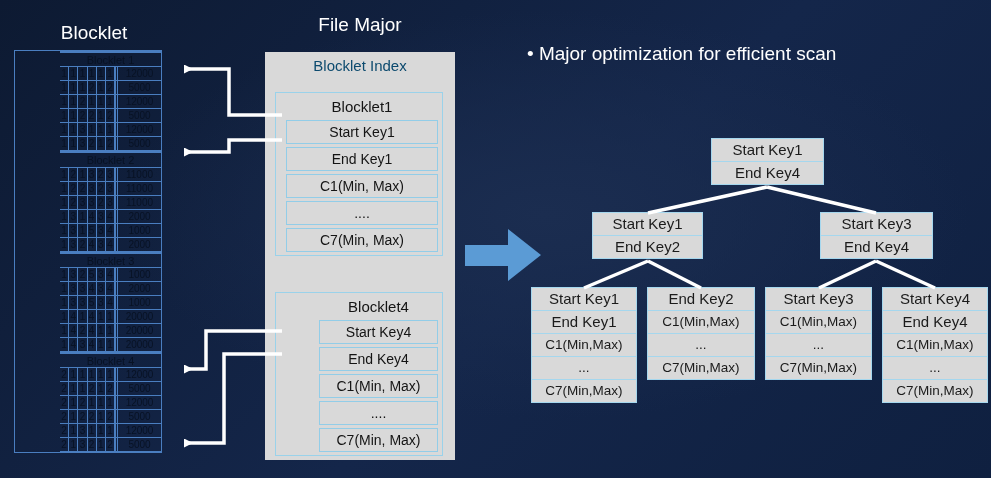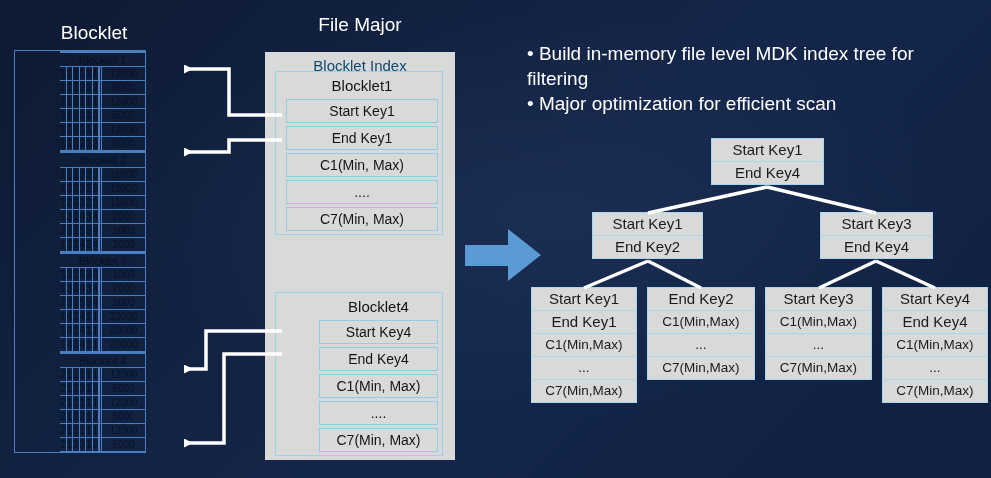--- a/index.html
+++ b/index.html
@@ -7,36 +7,36 @@
     position:relative;width:991px;height:478px;overflow:hidden;
     font-family:"Liberation Sans",sans-serif;
     background:radial-gradient(ellipse at 55% 45%, #1b2d50 0%, #13254400 55%),
                linear-gradient(135deg,#0d1a32 0%,#14264a 55%,#0f2040 100%);
   }
   .title{position:absolute;color:#ffffff;font-size:19px;text-align:center;}
   .blocklet-title{left:14px;top:22px;width:160px;}
   .filefooter-title{left:265px;top:14px;width:190px;}
 
   
-  .blk-table{position:absolute;left:14px;top:50px;width:132px;height:403px;
+  .blk-table{position:absolute;left:14px;top:50px;width:148px;height:403px;
     display:flex;flex-direction:column;border:1px solid #4a7ec0;box-sizing:border-box;padding-left:45px;}
   .blk-header{flex:1 1 0;text-align:center;color:#081224;font-size:11px;line-height:14px;
     border-top:2px solid #4a7ec0;border-bottom:1px solid #4a7ec0;overflow:hidden;}
   .blk-row{flex:1 1 0;display:flex;}
   .blk-cell{flex:1 1 0;border-right:1px solid #4a7ec0;border-bottom:1px solid #4a7ec0;
     box-sizing:border-box;text-align:center;color:#081224;font-size:10px;line-height:13px;overflow:hidden;}
   .blk-val{flex:0 0 46px;border-left:3px double #4a7ec0;border-right:none;}
 
   
   .ff-box{position:absolute;left:265px;top:52px;width:190px;height:408px;background:#d9d9d9;}
   .ff-index-label{position:absolute;left:0;top:5px;width:100%;text-align:center;
     font-size:15px;color:#0c4a6e;}
   .ff-block{position:absolute;left:10px;width:168px;border:1px solid #9ad2ea;
     padding:3px 4px;display:flex;flex-direction:column;gap:3px;box-sizing:border-box;}
-  .ff-block-1{top:19px;padding-left:10px;}
+  .ff-block-1{top:40px;padding-left:10px;}
   .ff-block-2{top:240px;padding-left:43px;}
   .ff-head{height:21px;line-height:21px;text-align:center;font-size:15px;color:#141414;}
   .ff-cell{height:22px;line-height:22px;border:1px solid #92cde8;text-align:center;
     font-size:14px;color:#141414;background:#d9d9d9;}
 
   
   .bullets{position:absolute;left:527px;top:41px;width:448px;color:#ffffff;
     font-size:19px;line-height:25px;}
   .bullet-item{margin:0;}
 
@@ -302,21 +302,20 @@
         <div class="ff-head">Blocklet4</div>
         <div class="ff-cell">Start Key4</div>
         <div class="ff-cell">End Key4</div>
         <div class="ff-cell">C1(Min, Max)</div>
         <div class="ff-cell">....</div>
         <div class="ff-cell">C7(Min, Max)</div>
       </div>
   </div>
 
   <div class="bullets">
-      <div class="bullet-item">• Build in-memory file level MDK index tree for filtering</div>
       <div class="bullet-item">• Major optimization for efficient scan</div>
     </div>
 
   <div class="tnode tn-root">
       <div class="tcell">Start Key1</div>
       <div class="tcell">End Key4</div>
     </div>
   <div class="tnode tn-l2a">
       <div class="tcell">Start Key1</div>
       <div class="tcell">End Key2</div>

